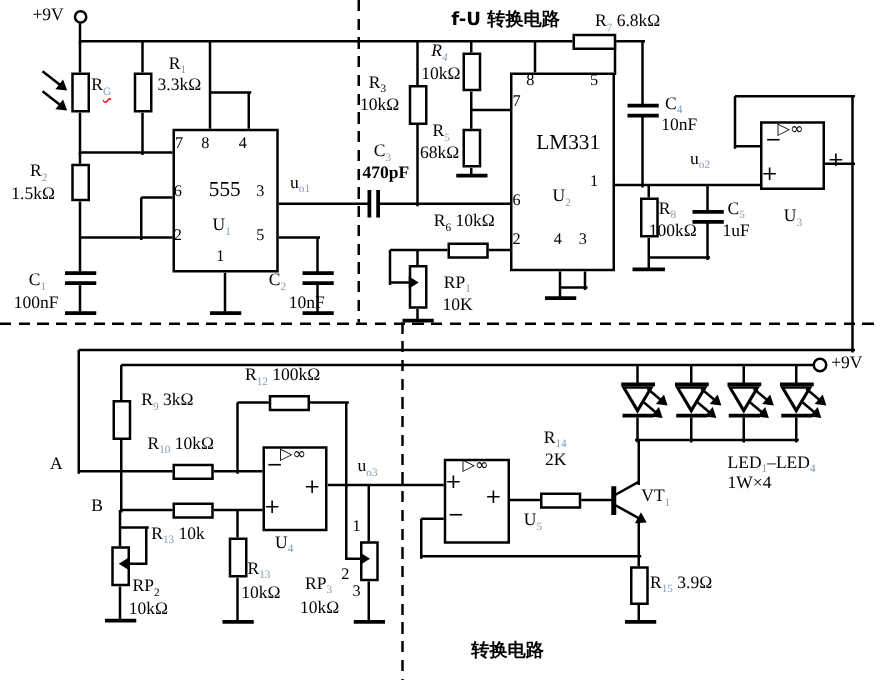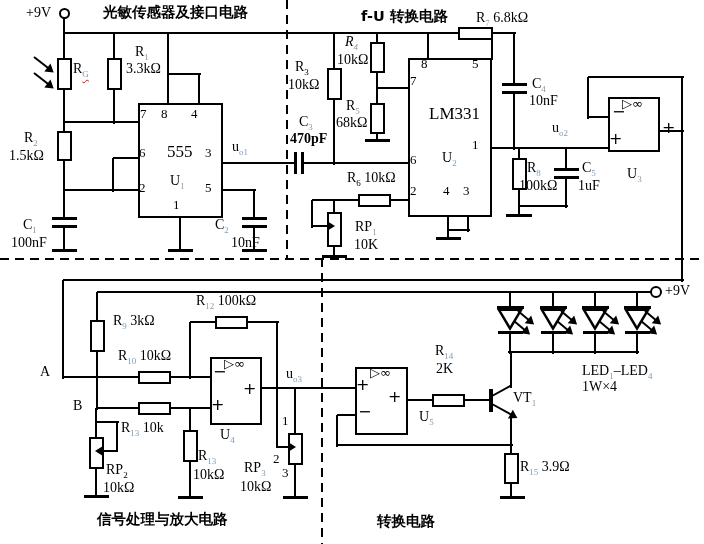--- a/index.html
+++ b/index.html
@@ -199,23 +199,21 @@
     <div class="arrow" style="left: 492px; top: 403px; width: 22px; transform: rotate(29deg);"></div>
     <div class="arrow" style="left: 518px; top: 310px; width: 14px; transform: rotate(40deg);"></div>
     <div class="arrow" style="left: 514px; top: 320px; width: 14px; transform: rotate(40deg);"></div>
     <div class="arrow" style="left: 561px; top: 310px; width: 14px; transform: rotate(40deg);"></div>
     <div class="arrow" style="left: 557px; top: 320px; width: 14px; transform: rotate(40deg);"></div>
     <div class="arrow" style="left: 603px; top: 310px; width: 14px; transform: rotate(40deg);"></div>
     <div class="arrow" style="left: 599px; top: 320px; width: 14px; transform: rotate(40deg);"></div>
     <div class="arrow" style="left: 645px; top: 310px; width: 14px; transform: rotate(40deg);"></div>
     <div class="arrow" style="left: 641px; top: 320px; width: 14px; transform: rotate(40deg);"></div>
     <span class="lbl" style="left: 26px; top: 6px;"><span>+9V</span></span>
-    <span class="lbl title" style="left: 103px; top: 5px;"><span>光敏传感器及接口电路</span></span>
     <span class="lbl title" style="left: 361px; top: 9px;"><span>f-U 转换电路</span></span>
-    <span class="lbl title" style="left: 97px; top: 512px;"><span>信号处理与放大电路</span></span>
     <span class="lbl title" style="left: 377px; top: 514px;"><span>转换电路</span></span>
     <span class="lbl" style="left: 73px; top: 62px;"><span>R</span><sub class="sq">G</sub></span>
     <span class="lbl" style="left: 135px; top: 45px;"><span>R</span><sub>1</sub></span>
     <span class="lbl" style="left: 126px; top: 62px;"><span>3.3kΩ</span></span>
     <span class="lbl" style="left: 24px; top: 131px;"><span>R</span><sub>2</sub></span>
     <span class="lbl" style="left: 9px; top: 149px;"><span>1.5kΩ</span></span>
     <span class="lbl" style="left: 23px; top: 218px;"><span>C</span><sub>1</sub></span>
     <span class="lbl" style="left: 11px; top: 236px;"><span>100nF</span></span>
     <span class="lbl" style="left: 215px; top: 218px;"><span>C</span><sub>2</sub></span>
     <span class="lbl" style="left: 231px; top: 236px;"><span>10nF</span></span>

